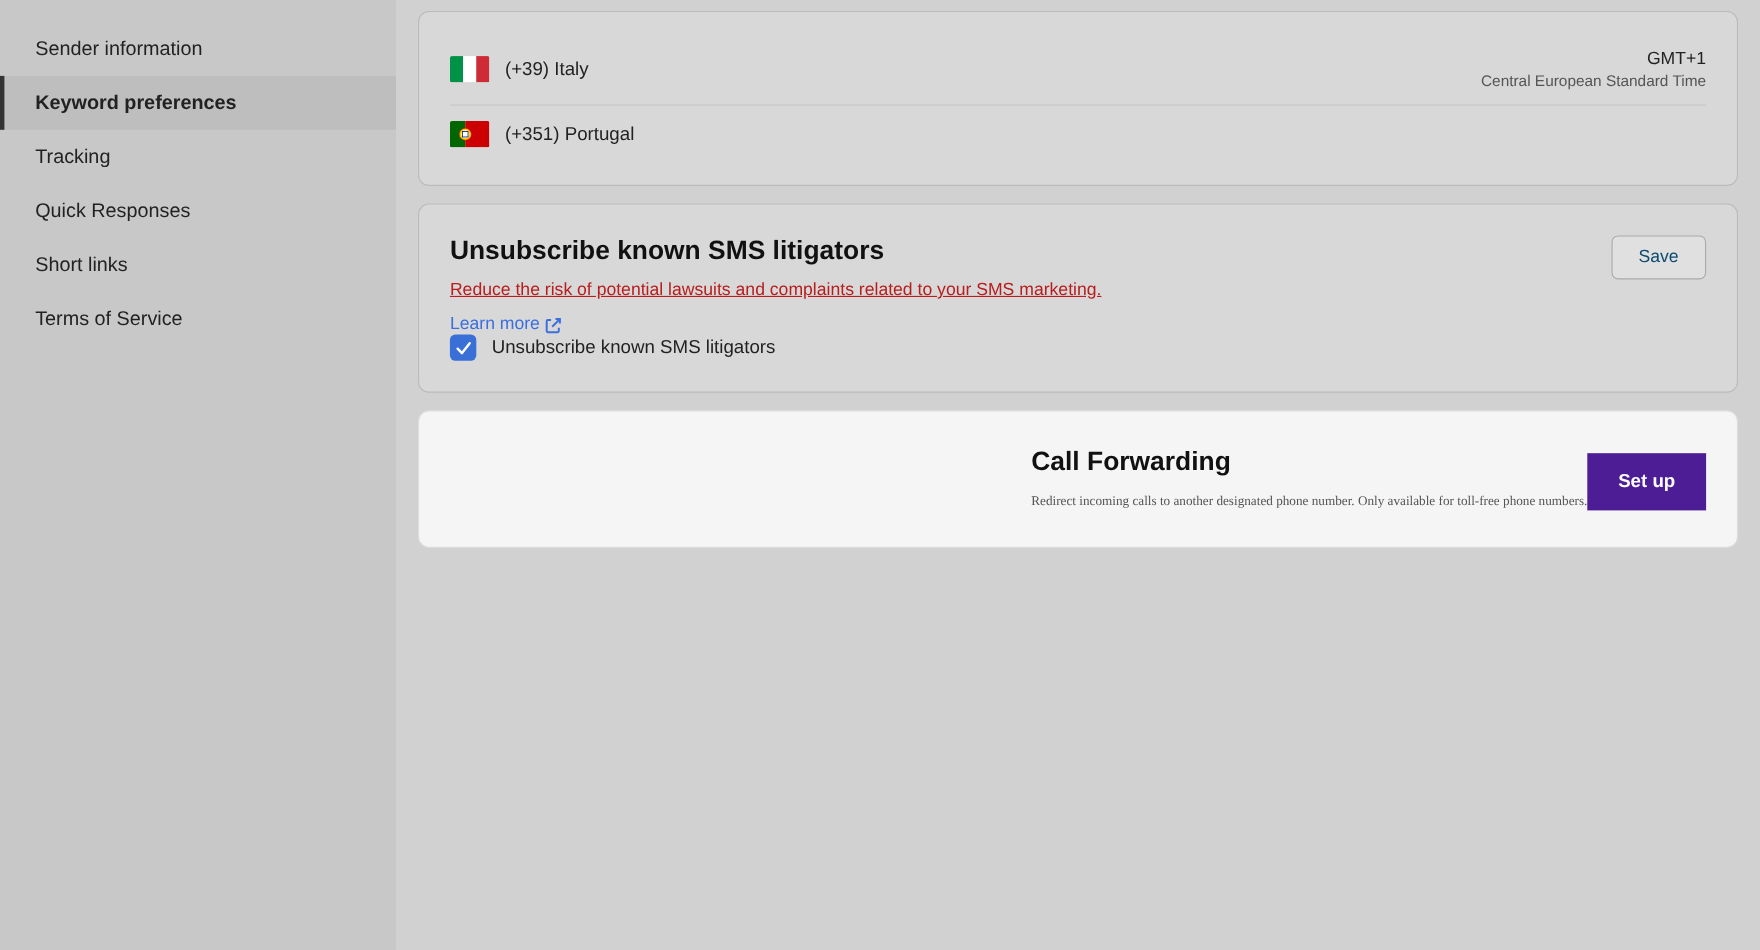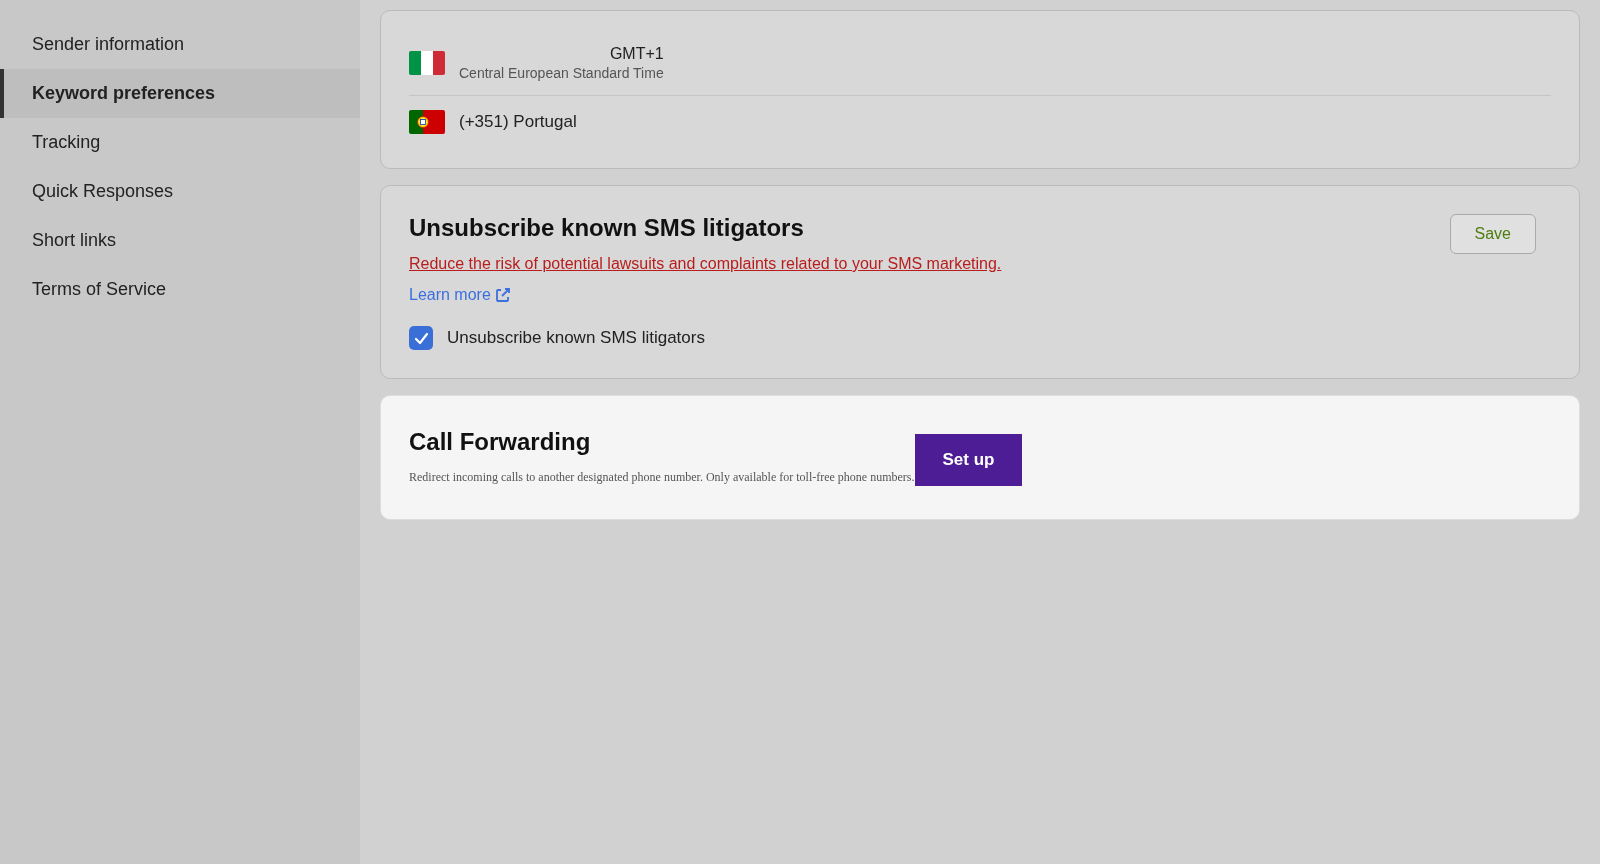--- a/index.html
+++ b/index.html
@@ -120,41 +120,40 @@
       max-width: 820px;
       margin-bottom: 10px;
       text-decoration: underline;
     }
 
     .learn-more-link {
       color: #3b6fe0;
       font-size: 16px;
       text-decoration: none;
       display: inline-flex;
-      align-items: center;
+      align-items: flex-end;
       gap: 4px;
-      margin-bottom: 22px;
     }
 
     .external-icon {
       display: inline-block;
       width: 16px;
       height: 16px;
     }
 
     .save-button-top {
       position: absolute;
       top: 28px;
-      right: 43px;
+      right: 28px;
       background: #e0e0e0;
       border: 1px solid #aaa;
       border-radius: 6px;
       padding: 10px 24px;
       font-size: 16px;
-      color: #4d7c0f;
+      color: #0c4a6e;
       cursor: pointer;
     }
 
     .checkbox-row {
       display: flex;
       align-items: center;
       gap: 14px;
     }
 
     .checkbox-blue {
@@ -181,21 +180,21 @@
     
     .call-forwarding-card {
       background: #f5f5f5;
       border-radius: 10px;
       margin: 0 20px 0 20px;
       padding: 32px 28px;
       border: 1px solid #ddd;
       position: relative;
       display: flex;
       align-items: flex-start;
-      justify-content: flex-start;
+      justify-content: flex-end;
     }
 
     .call-forwarding-content {
       max-width: 850px;
     }
 
     .call-forwarding-title {
       font-size: 24px;
       font-weight: 700;
       color: #111;
@@ -238,20 +237,21 @@
 
   <div class="card">
     <div class="country-row">
       <div class="flag">
         <svg width="36" height="24" viewBox="0 0 36 24">
           <rect x="0" y="0" width="12" height="24" fill="#009246"></rect>
           <rect x="12" y="0" width="12" height="24" fill="#ffffff"></rect>
           <rect x="24" y="0" width="12" height="24" fill="#ce2b37"></rect>
         </svg>
       </div>
+      <span class="country-name">(+39) Italy</span>
       <div class="timezone-info">
         <div class="timezone-code">GMT+1</div>
         <div class="timezone-name">Central European Standard Time</div>
       </div>
     </div>
     <div class="country-row">
       <div class="flag">
         <svg width="36" height="24" viewBox="0 0 36 24">
           <rect x="0" y="0" width="14" height="24" fill="#006600"></rect>
           <rect x="14" y="0" width="22" height="24" fill="#cc0000"></rect>

